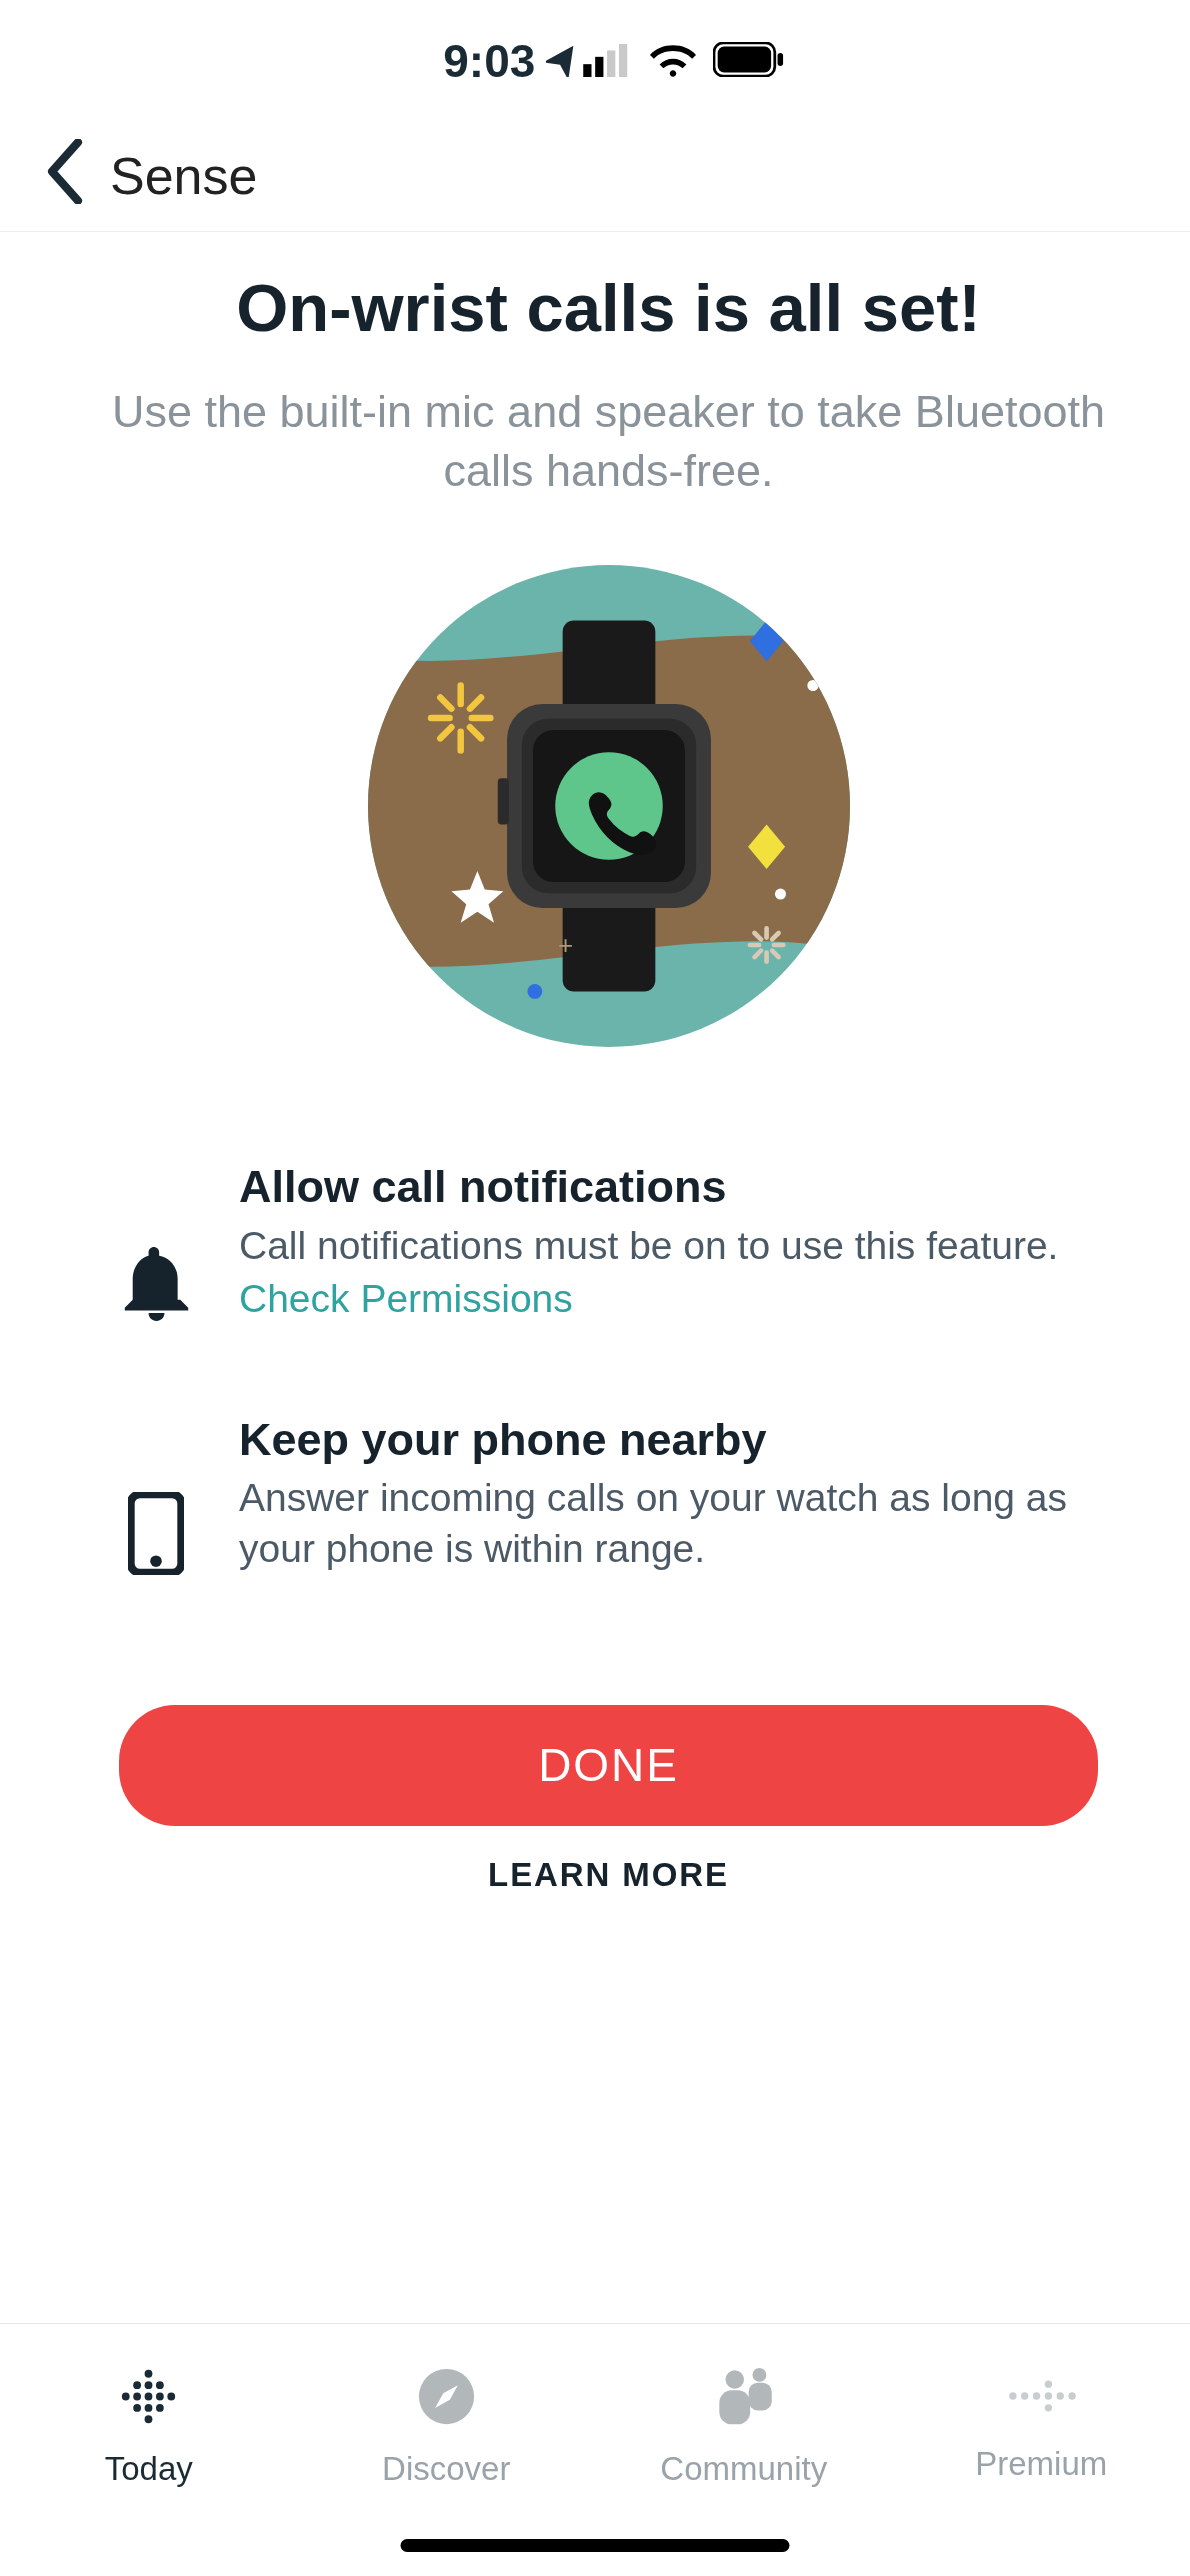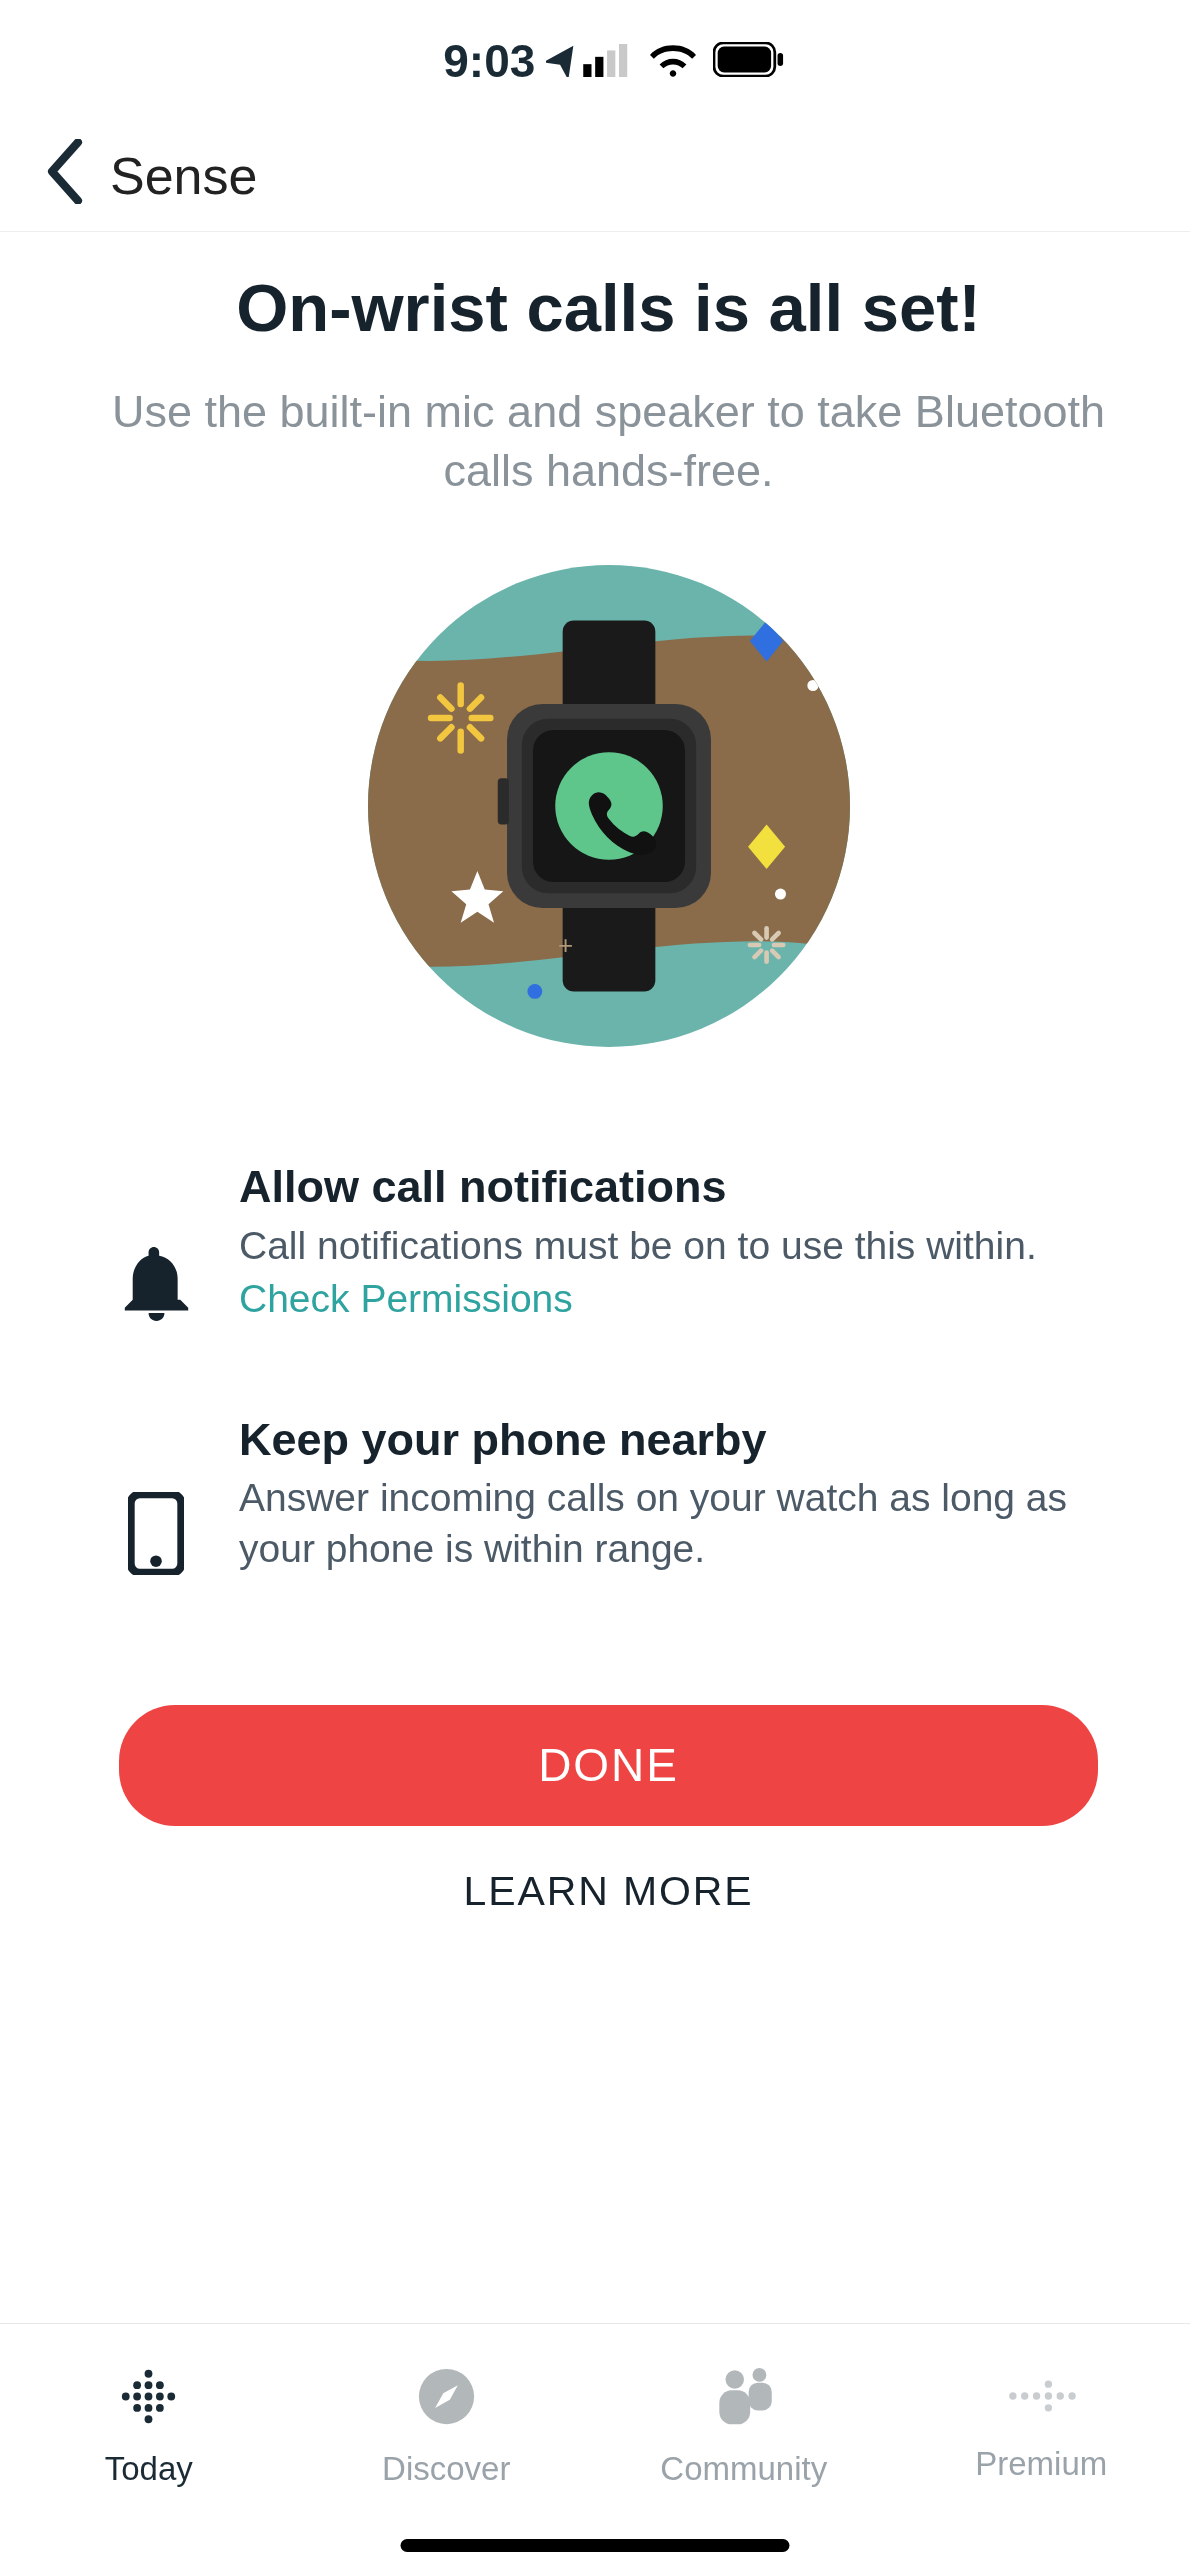--- a/index.html
+++ b/index.html
@@ -14,21 +14,21 @@
   .headline { font-size: 67px; font-weight: 700; color: #16222c; margin-top: 9.3px; }
   .subhead { font-size: 45px; color: #8a939a; margin-top: 37px; line-height: 1.3; padding: 0 28px;}
   .hero { margin: 65px auto 0 auto; }
   .info-list { margin-top: 111px; text-align: left; padding: 0 37px; }
   .info-item { display: flex; gap: 46px; margin-bottom: 93px; align-items: flex-end; }
   .info-icon { width: 74px; flex: none; color: #16222c; display:flex; justify-content:center; padding-top:5.6px;}
   .info-title { font-size: 45px; font-weight: 700; color: #16222c; }
   .info-desc { font-size: 39px; color: #4b5a66; margin-top: 7.4px; line-height: 1.3; }
   .link { color: #2fa3a0; font-size: 39px; margin-top: 5.6px; display:inline-block;}
   .done-btn { margin: 37px 37px 0 37px; background: #ef4444; color: #fff; font-size: 46px; font-weight: 400; border: none; border-radius: 56px; height: 121px; width: calc(100% - 74px); letter-spacing: 1.9px; }
-  .learn-more { display:block; margin: 42px auto 0 auto; font-size: 41px; font-weight: 400; letter-spacing: 1.9px; background:none; border:none; color:#16222c;}
+  .learn-more { display:block; margin: 30px auto 0 auto; font-size: 33px; font-weight: 700; letter-spacing: 1.9px; background:none; border:none; color:#16222c;}
   .tab-bar { position: absolute; bottom: 12px; left:0; right:0; height: 241px; border-top: 0.9px solid #e8e8e8; display: flex; background:#fff;}
   .tab { flex:1; display:flex; flex-direction:column; align-items:center; justify-content:center; gap:13px; font-size: 33px; color:#9aa3a9; padding-bottom:37px;}
   .tab.active { color:#1a2b36; }
   .home-indicator { position:absolute; bottom:24px; left:50%; transform:translateX(-50%); width:389px; height:13px; background:#000; border-radius:9.3px;}
 </style>
 </head>
 <body>
 
 <div class="status-bar">
   <div class="status-left">
@@ -133,21 +133,21 @@
   
   <div class="info-list">
     <div class="info-item">
       <div class="info-icon">
         <svg width="65" height="74" viewBox="0 0 24 28">
             <path fill="#16222c" d="M12 28c1.7 0 3-1.3 3-3H9c0 1.7 1.3 3 3 3zm8-8V12c0-4.4-2.9-8-7-8.7V2c0-1.1-.9-2-2-2s-2 .9-2 2v1.3C5.9 4 3 7.6 3 12v8l-3 3v1h24v-1l-3-3z"></path>
           </svg>
       </div>
       <div>
         <div class="info-title">Allow call notifications</div>
-        <div class="info-desc">Call notifications must be on to use this within.</div>
+        <div class="info-desc">Call notifications must be on to use this feature.</div>
         <a class="link">Check Permissions</a>
       </div>
     </div>
     <div class="info-item">
       <div class="info-icon">
         <svg width="56" height="83" viewBox="0 0 24 36">
             <rect x="1" y="1" width="22" height="34" rx="4" fill="none" stroke="#16222c" stroke-width="3.5"></rect>
             <circle cx="12" cy="30" r="2.5" fill="#16222c"></circle>
           </svg>
       </div>

